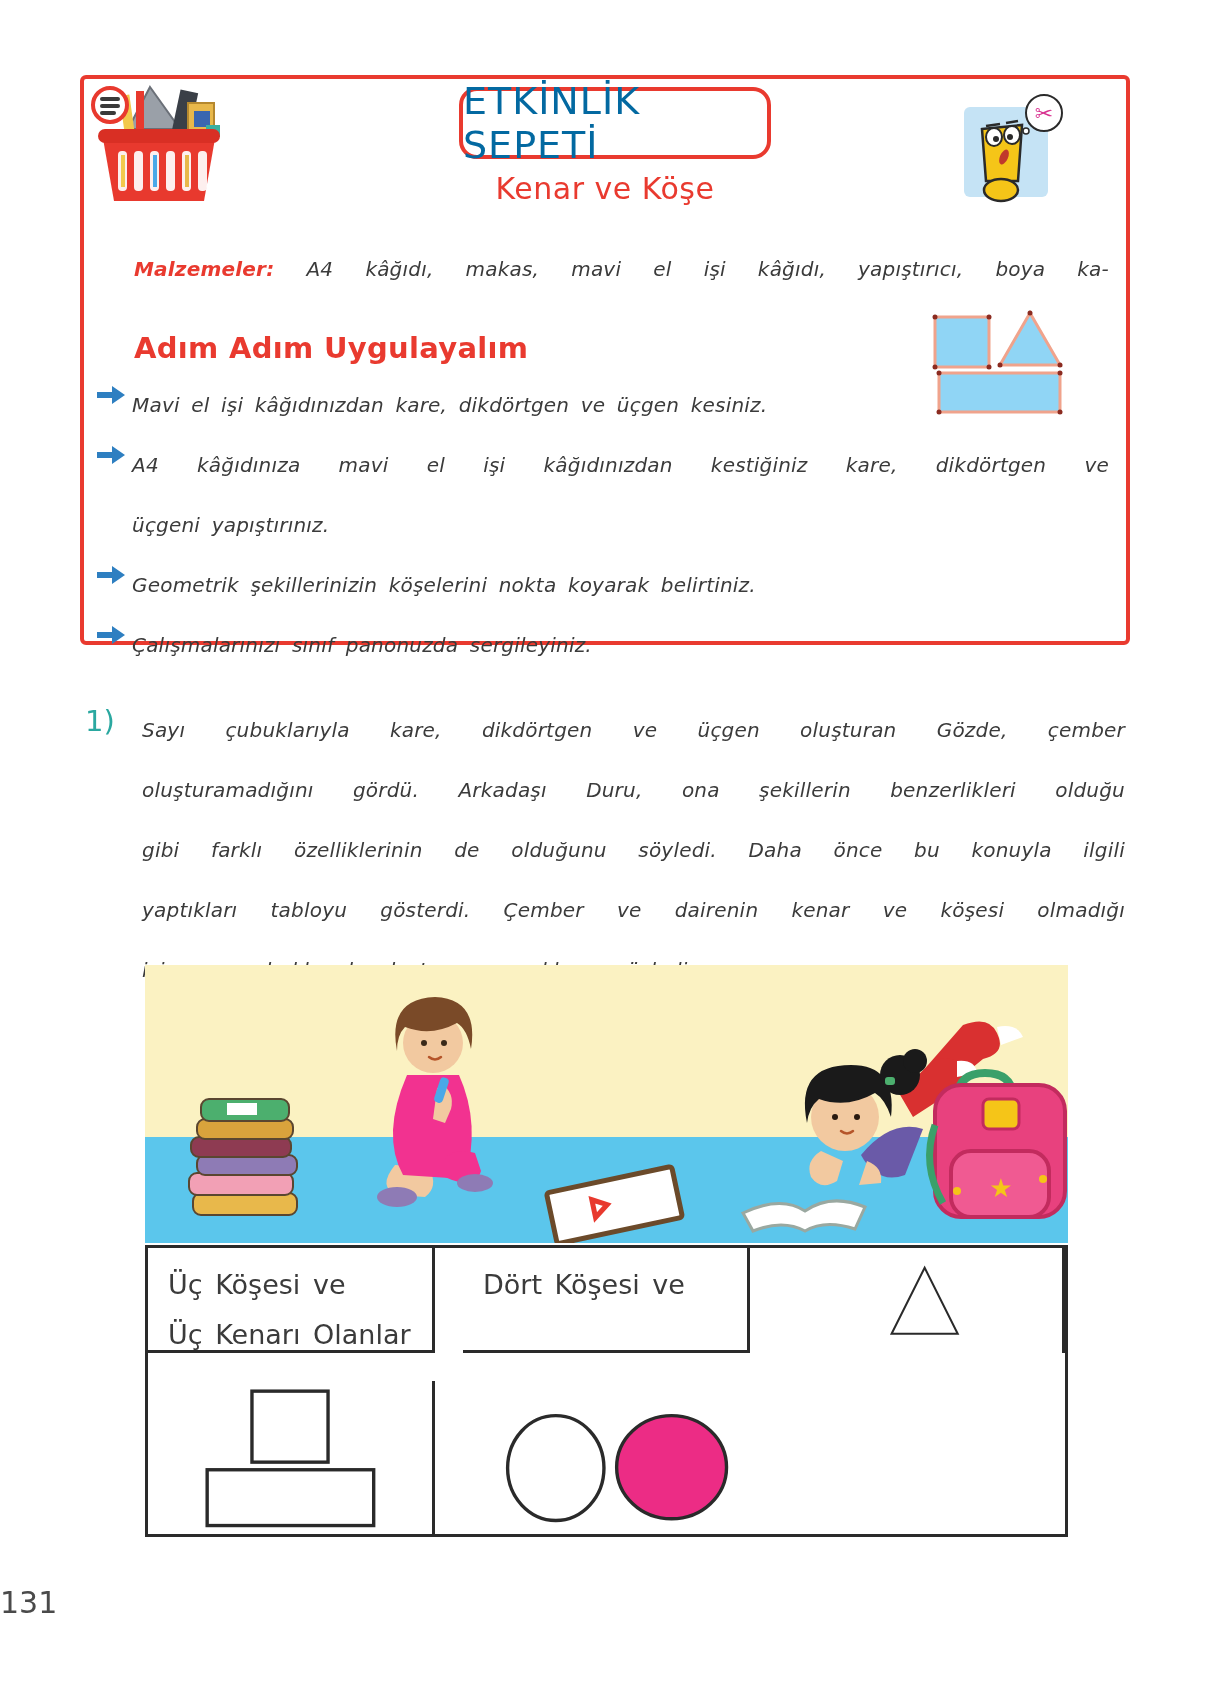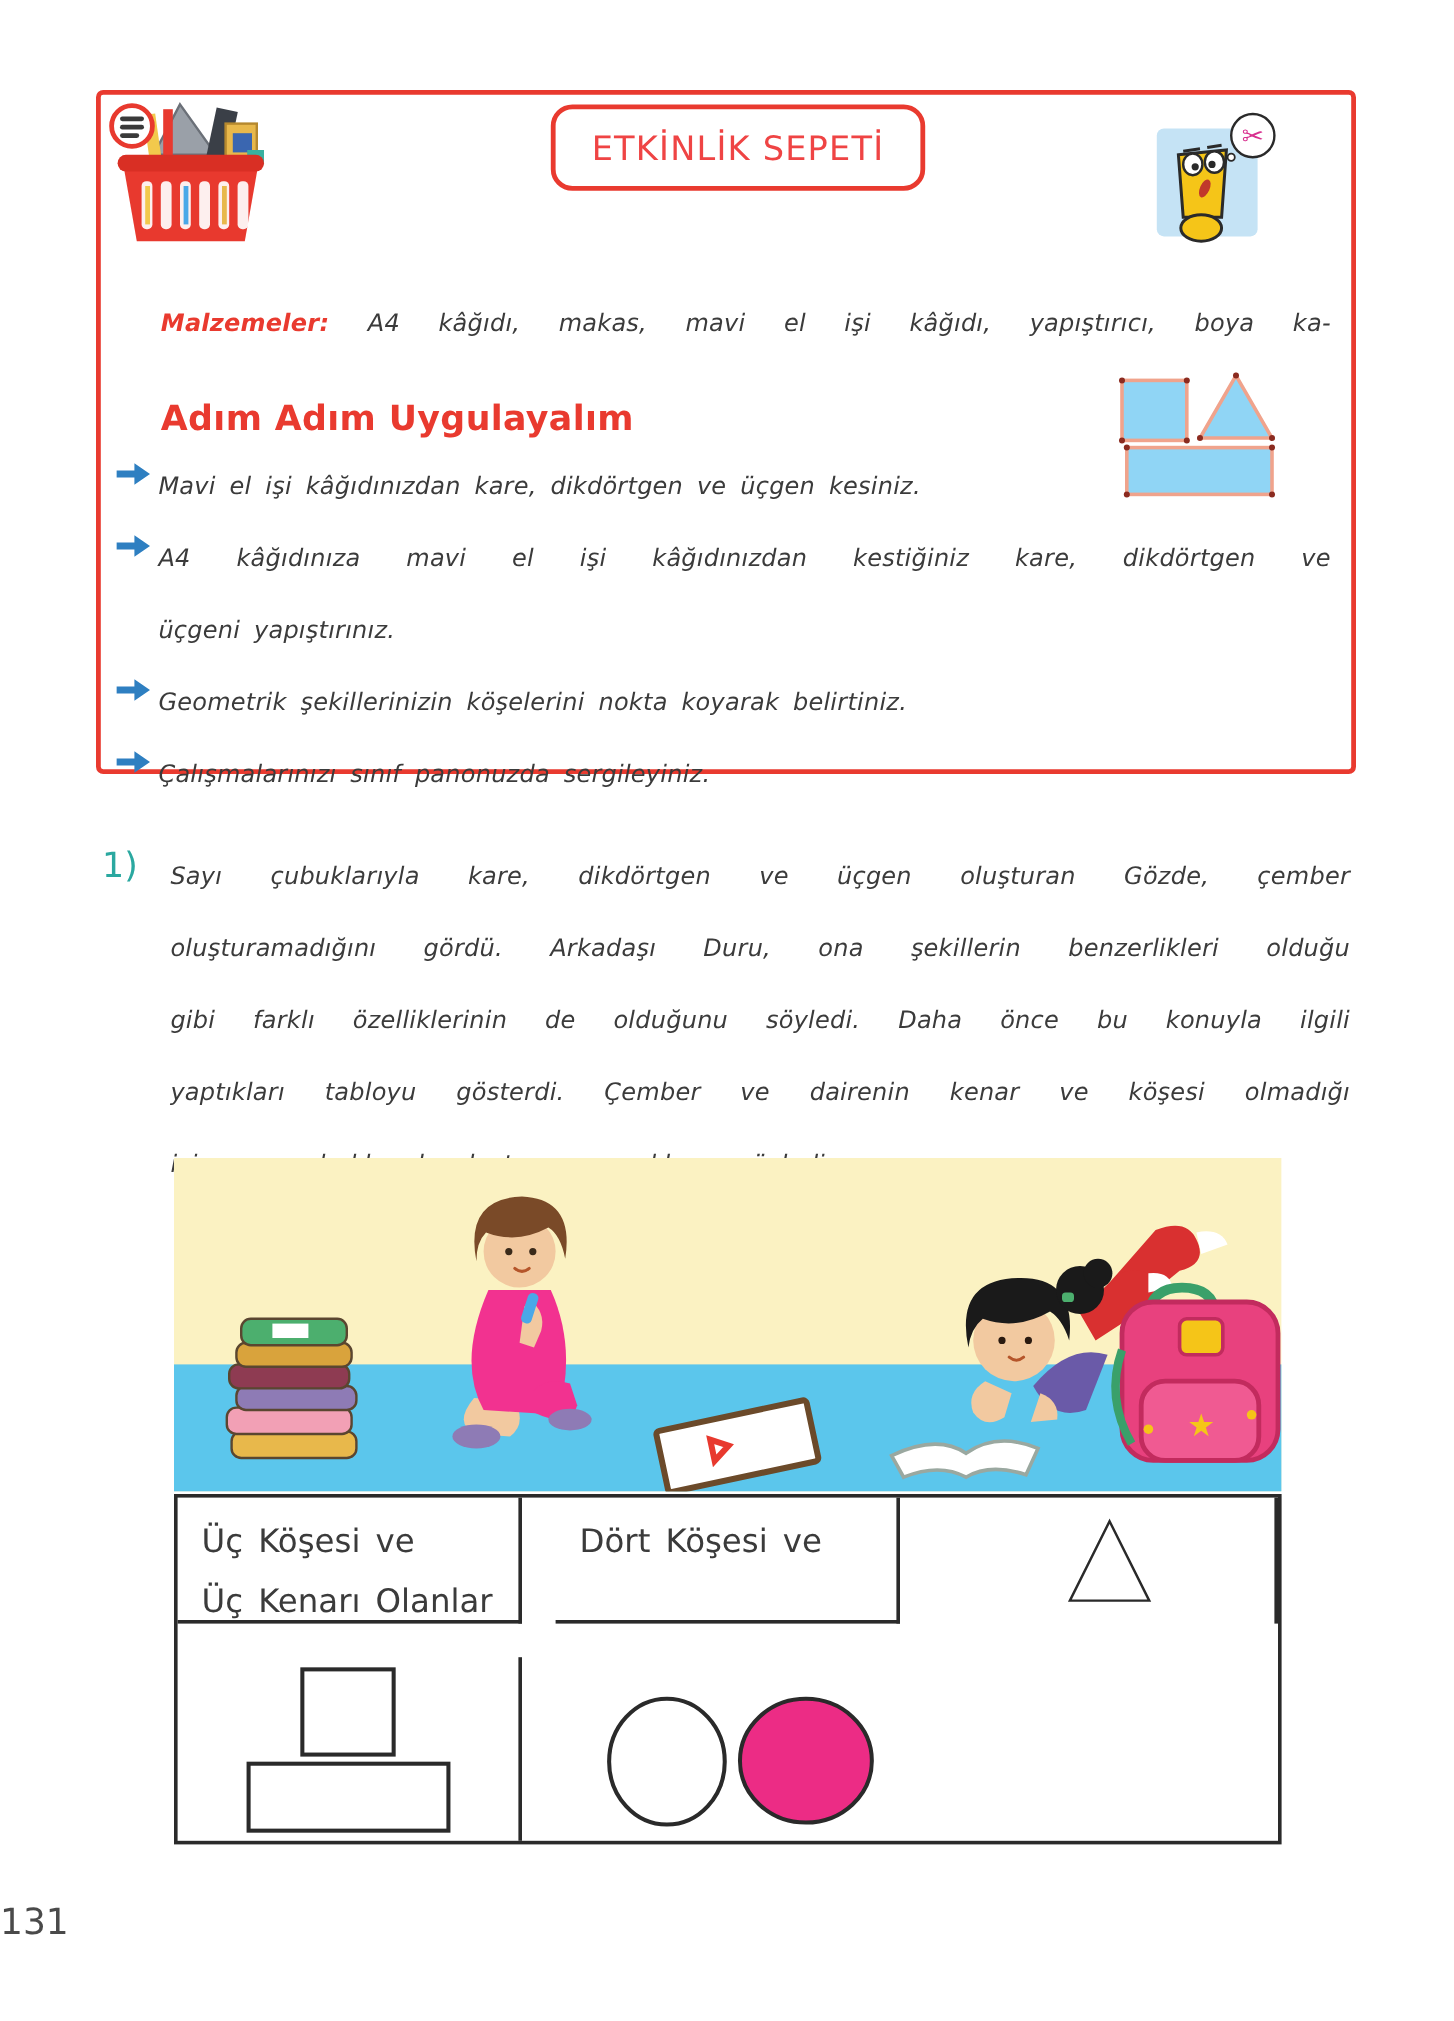--- a/index.html
+++ b/index.html
@@ -4,21 +4,21 @@
 <style>
   html,body{margin:0;padding:0;background:#ffffff;}
   .page{position:relative;width:1212px;height:1684px;background:#ffffff;overflow:hidden;
         font-family:"DejaVu Sans","Liberation Sans",sans-serif;color:#3b3b3b;}
   
   .activity-box{position:absolute;left:80px;top:75px;width:1050px;height:570px;
         border:4px solid #e93a2f;border-radius:6px;background:#fff;box-sizing:border-box;}
   .title-capsule{position:absolute;left:375px;top:8px;width:312px;height:72px;
         border:4px solid #e93a2f;border-radius:18px;background:#fff;box-sizing:border-box;
         display:flex;align-items:center;justify-content:center;}
-  .title-capsule span{color:#ef4444;font-size:28px;letter-spacing:1px;}
+  .title-capsule span{color:#0369a1;font-size:38px;letter-spacing:1px;}
   .subtitle{position:absolute;left:0;top:92px;width:100%;text-align:center;
         color:#e93a2f;font-size:30px;letter-spacing:0.5px;}
   .basket-icon{position:absolute;left:4px;top:2px;width:142px;height:126px;}
   .char-icon{position:absolute;left:872px;top:14px;width:110px;height:110px;}
   .line{font-size:20px;line-height:60px;word-spacing:5px;letter-spacing:0.2px;font-style:italic;}
   .just{text-align:justify;text-align-last:justify;}
   .materials{position:absolute;left:50px;top:160px;width:975px;}
   .red-label{color:#e93a2f;font-weight:bold;}
   .steps-heading{position:absolute;left:50px;top:252px;color:#e93a2f;font-size:29px;font-weight:bold;
         letter-spacing:0.3px;}
@@ -98,20 +98,21 @@
         <ellipse cx="56" cy="42" rx="8" ry="9" fill="#ffffff" stroke="#2a2a2a" stroke-width="2"></ellipse>
         <circle cx="40" cy="46" r="3" fill="#2a2a2a"></circle>
         <circle cx="54" cy="44" r="3" fill="#2a2a2a"></circle>
         <line x1="30" y1="33" x2="44" y2="31" stroke="#2a2a2a" stroke-width="2.5"></line>
         <line x1="50" y1="30" x2="62" y2="28" stroke="#2a2a2a" stroke-width="2.5"></line>
         <ellipse cx="48" cy="64" rx="4" ry="8" fill="#c0392b" transform="rotate(24 48 64)"></ellipse>
         <ellipse cx="45" cy="97" rx="17" ry="11" fill="#f5c518" stroke="#2a2a2a" stroke-width="2.5"></ellipse>
       </svg>
     </div>
 
+    <div class="subtitle">Kenar ve Köşe</div>
 
     <div class="materials">
       <div class="line just"><span class="red-label">Malzemeler:</span> <span>A4 kâğıdı, makas, mavi el işi kâğıdı, yapıştırıcı, boya ka-</span></div>
     </div>
 
     <div class="steps-heading">Adım Adım Uygulayalım</div>
 
     <div class="step-shapes">
       <svg viewBox="0 0 135 108">
         <g fill="#90d5f5" stroke="#f0a38c" stroke-width="3">

